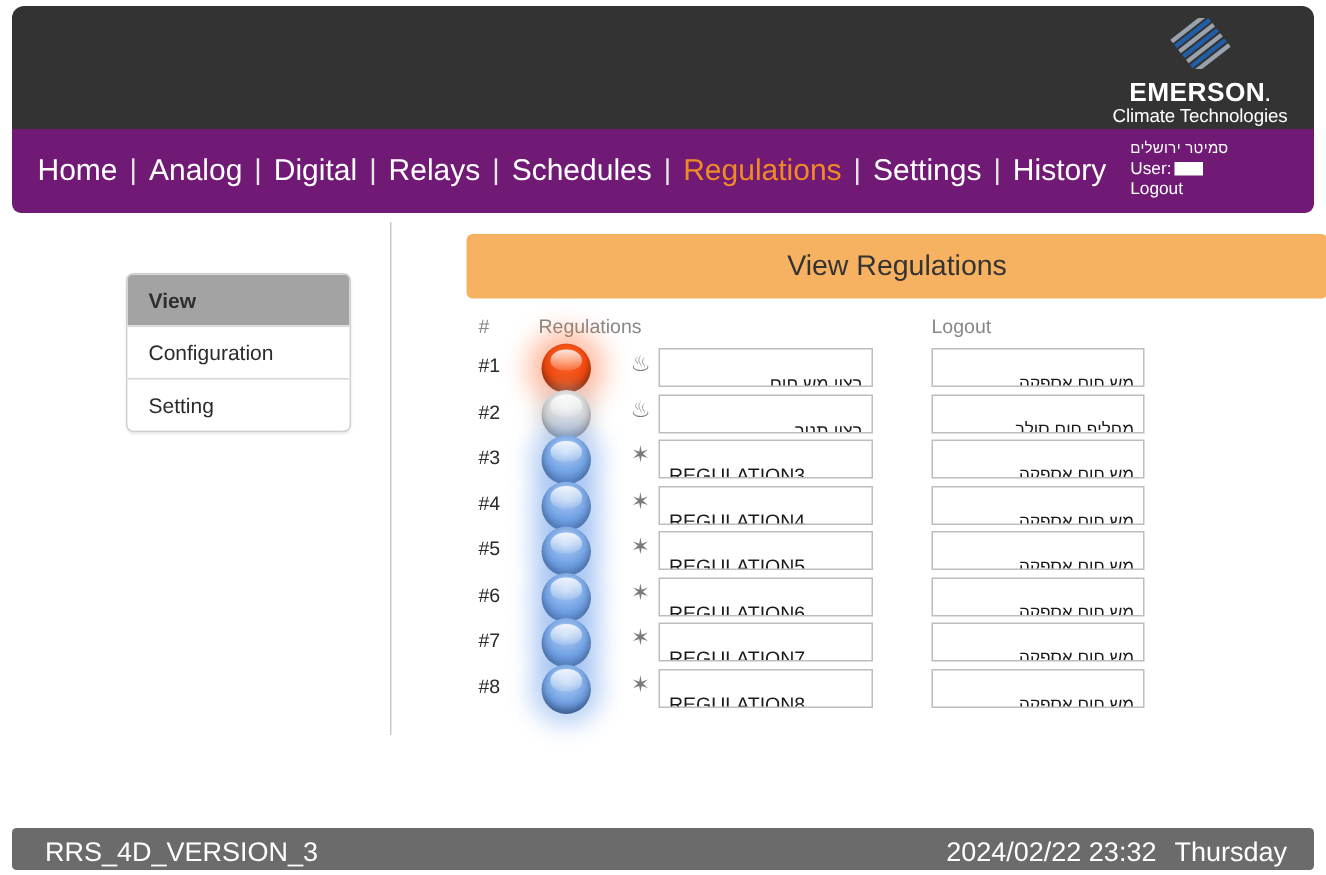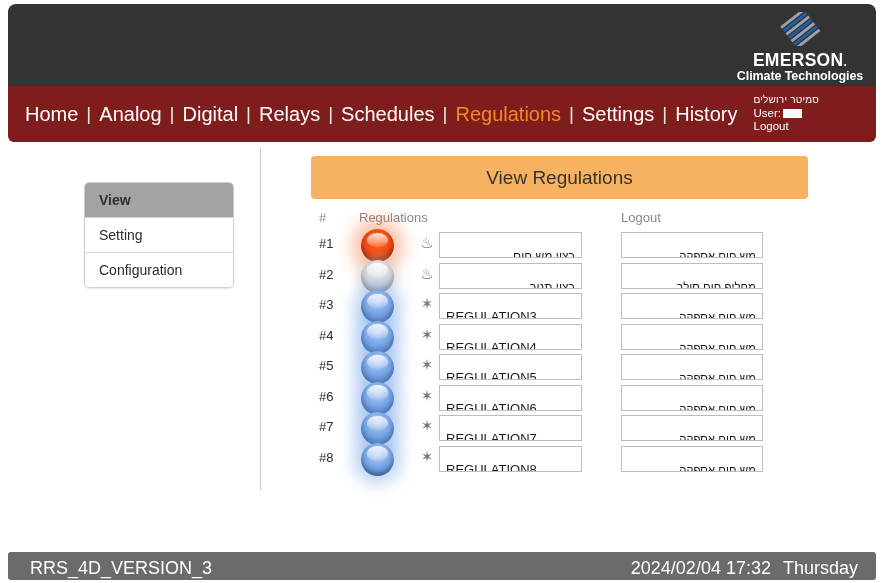--- a/index.html
+++ b/index.html
@@ -55,33 +55,33 @@
     color: #ffffff;
     font-size: 17.5px;
     font-weight: bold;
     letter-spacing: 0.3px;
     line-height: 1.05;
   }
   .emerson-name .dot { font-size: 12px; }
   .emerson-sub {
     color: #ffffff;
     font-size: 12.5px;
-    font-weight: bold;
+    font-weight: normal;
     letter-spacing: -0.1px;
     line-height: 1.2;
   }
 
   
   .navbar {
     position: absolute;
     left: 8px;
     top: 86px;
     width: 868px;
     height: 56px;
-    background: #7f1d1d;
+    background: #701a75;
     border-radius: 0 0 6px 6px;
   }
   .nav-items {
     position: absolute;
     left: 16px;
     top: 0;
     height: 56px;
     display: flex;
     align-items: center;
   }
@@ -171,21 +171,21 @@
     border-top: 1px solid #d6d6d6;
     cursor: pointer;
     background: #ffffff;
   }
 
   
   .banner {
     position: absolute;
     left: 303px;
     top: 14px;
-    width: 497px;
+    width: 574px;
     height: 43px;
     background: #f7b261;
     border-radius: 4px;
     color: #333333;
     font-size: 19px;
     display: flex;
     align-items: center;
     justify-content: center;
     cursor: pointer;
   }
@@ -370,22 +370,22 @@
     <div class="logout-link">Logout</div>
   </div>
 </div>
 
 <div class="content">
   <div class="vdivider"></div>
 
   <div class="sidebar">
     <div class="side-head">View</div>
     <div id="sidebar-items">
+        <div class="side-item">Configuration</div>
         <div class="side-item">Setting</div>
-        <div class="side-item">Configuration</div>
       </div>
   </div>
 
   <div class="banner">View Regulations</div>
 
   <div class="table-wrap">
     <div class="col-head ch-num">#</div>
     <div class="col-head ch-reg">Regulations</div>
     <div class="col-head ch-probe">Logout</div>
     <div class="rows" id="table-rows">
@@ -460,14 +460,14 @@
           <div class="mode-icon">✶</div>
           <div class="field field-reg">REGULATION8</div>
           <div class="field field-probe">מש חום אספקה</div>
         </div>
       </div>
   </div>
 </div>
 
 <div class="footer">
   <div class="footer-left">RRS_4D_VERSION_3</div>
-  <div class="footer-right"><span>2024/02/04 17:32</span><span>Thursday</span></div>
+  <div class="footer-right"><span>2024/02/22 23:32</span><span>Thursday</span></div>
 </div>
 
 </body></html>

